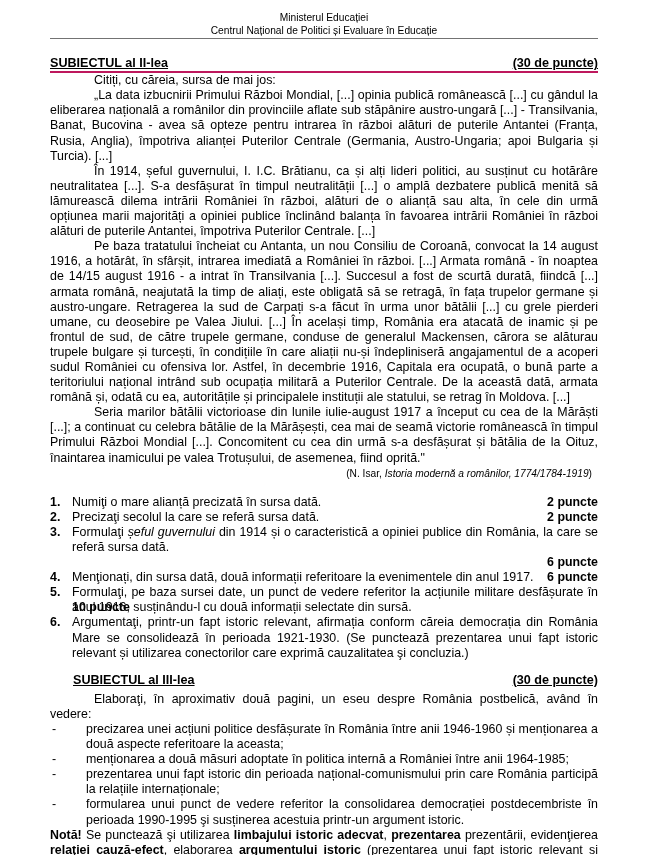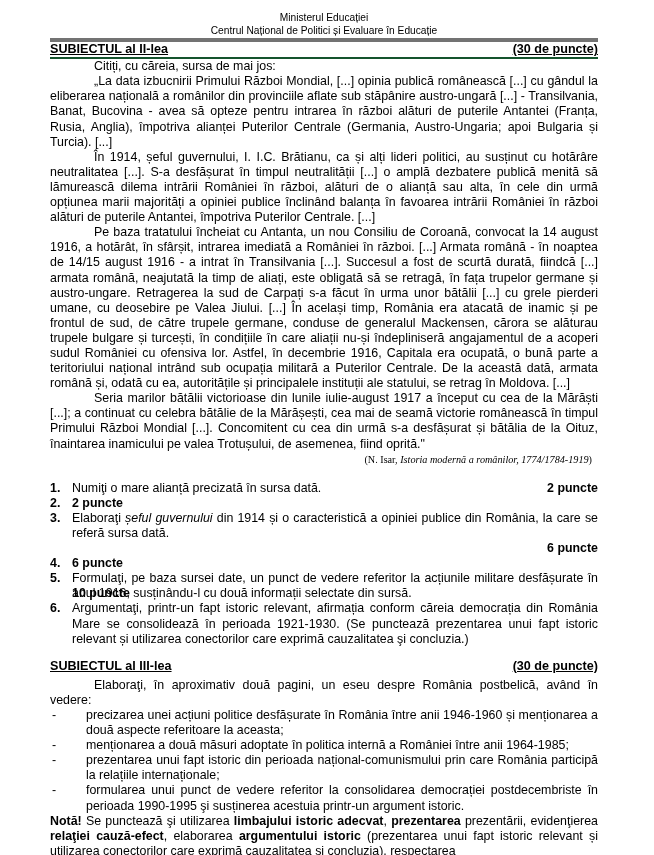--- a/index.html
+++ b/index.html
@@ -6,31 +6,32 @@
     body {
       width: 654px; height: 855px; overflow: hidden;
       font-family: "Liberation Sans", sans-serif;
       color: #000;
       font-size: 12.4px;
       line-height: 15.1px;
     }
     .page { position: relative; width: 654px; height: 855px; padding-left: 24px; }
     .content { position: absolute; left: 50px; top: 12px; width: 548px; }
     .inst { text-align: center; font-size: 10.2px; line-height: 12.6px; }
-    .inst-rule { border-bottom: 4px solid #737373; padding-bottom: 1px; }
+    .inst-rule { border-bottom: 1px solid #737373; padding-bottom: 1px; }
     .sect-head {
       display: flex; justify-content: space-between;
       font-weight: bold; text-decoration: underline;
       font-size: 12.6px; line-height: 15px;
-      border-bottom: 2px solid #14532d;
+      border-bottom: 2px solid #be185d;
+      margin-top: 17px;
     }
-    .sect-head.second { margin-top: 12px; border-bottom: none; }
+    .sect-head.second { margin-top: 12px; border-bottom: none; margin-left: 23px; }
     .p { text-align: justify; margin: 0; }
     .indent { text-indent: 44px; }
-    .source { text-align: right; font-size: 10.2px; line-height: 13px; margin-top: 1px; padding-right: 6px; font-family: Liberation Serif, serif; }
+    .source { text-align: right; font-size: 10.2px; line-height: 13px; margin-top: 1px; padding-right: 6px; }
     .source i { font-style: italic; }
     .gap { height: 15px; }
     .q { display: flex; align-items: flex-start; }
     .q .num { width: 22px; flex: 0 0 22px; font-weight: bold; }
     .q .body { flex: 1; text-align: justify; }
     .q .body.rowpts { display: flex; justify-content: space-between; align-items: flex-end; }
     .pts { font-weight: bold; white-space: nowrap; }
     .ptsline { display: flex; justify-content: space-between; }
     .bullet { display: flex; align-items: flex-start; }
     .bullet .dash { width: 34px; flex: 0 0 34px; text-align: left; padding-left: 2px; }
@@ -68,35 +69,37 @@
     <div class="q">
       <span class="num">1.</span>
       <div class="body rowpts">
           <span>Numiţi o mare alianță precizată în sursa dată.</span>
           <span class="pts">2 puncte</span>
         </div>
     </div>
     <div class="q">
       <span class="num">2.</span>
       <div class="body rowpts">
+          <span>Precizaţi secolul la care se referă sursa dată.</span>
           <span class="pts">2 puncte</span>
         </div>
     </div>
     <div class="q">
       <span class="num">3.</span>
       <div class="body">
         <div class="ptsline">
-            <span><span>Elaboraţi </span><i>șeful guvernului</i><span> din 1914 și o caracteristică a opiniei publice din România, la care se referă sursa dată.</span></span>
+            <span><span>Formulaţi </span><i>șeful guvernului</i><span> din 1914 și o caracteristică a opiniei publice din România, la care se referă sursa dată.</span></span>
           </div>
         <div style="text-align:right"><span class="pts">6 puncte</span></div>
       </div>
     </div>
     <div class="q">
       <span class="num">4.</span>
       <div class="body rowpts">
+          <span>Menţionați, din sursa dată, două informații referitoare la evenimentele din anul 1917.</span>
           <span class="pts">6 puncte</span>
         </div>
     </div>
     <div class="q">
       <span class="num">5.</span>
       <div class="body">
         <span>Formulaţi, pe baza sursei date, un punct de vedere referitor la acțiunile militare desfășurate în anul 1916, susținându-l cu două informații selectate din sursă.</span>
         <div style="margin-top:-15px"><span class="pts">10 puncte</span></div>
       </div>
     </div>

